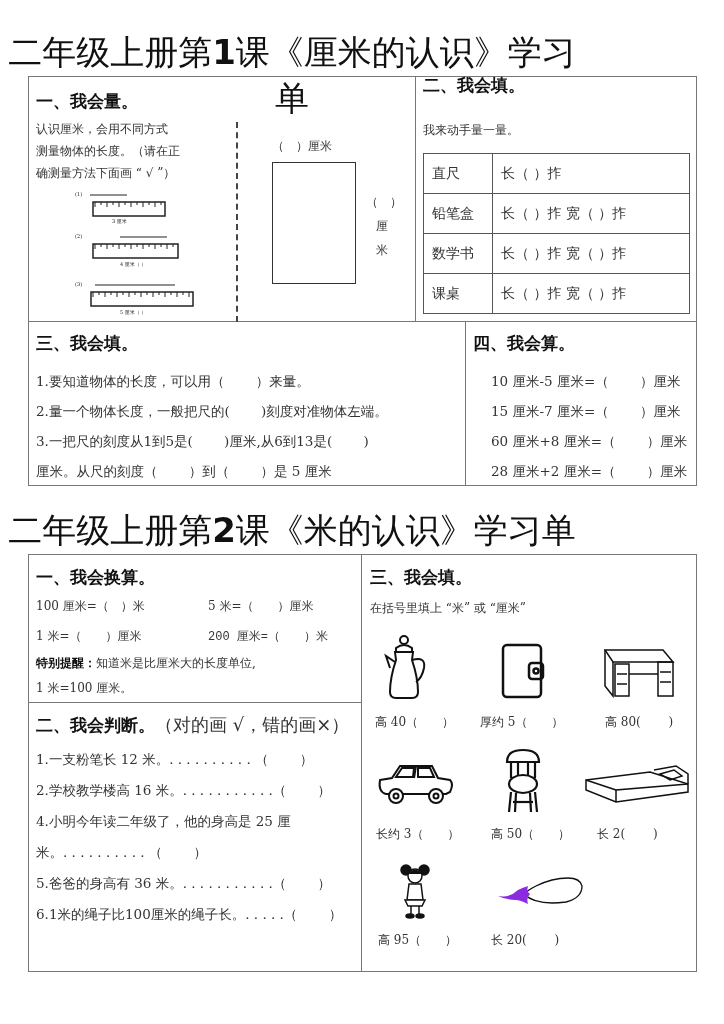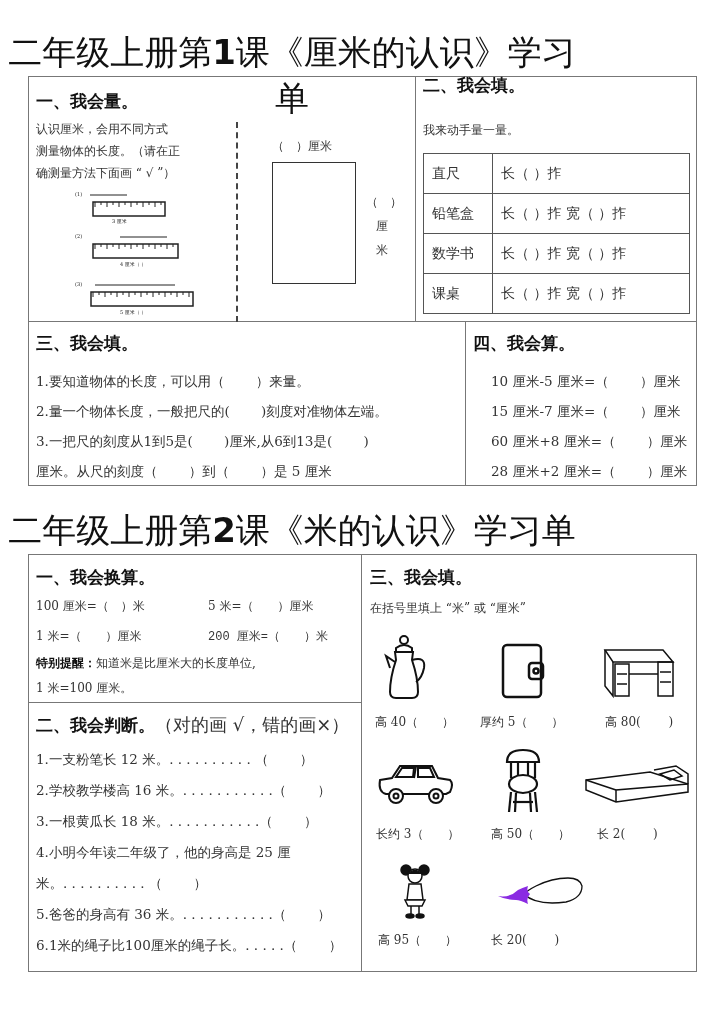--- a/index.html
+++ b/index.html
@@ -130,21 +130,20 @@
   <b style="font-family:Liberation Sans, sans-serif;color:#111;">特别提醒：</b><span>知道米是比厘米大的长度单位,</span>
 </div>
 <div class="cell t" style="left:36px;top:680px;">1 米=100 厘米。</div>
 
 <div class="cell h" style="left:36px;top:713px;">
   <span>二、我会判断。</span><span class="note">（对的画 √，错的画×）</span>
 </div>
 <div class="cell t" style="left:36px;top:744px;line-height:31px;font-size:13.5px;">
   <div>1.一支粉笔长 12 米。. . . . . . . . . . （　　 ）</div>
   <div>2.学校教学楼高 16 米。. . . . . . . . . . .（　　 ）</div>
-  <div>3.一根黄瓜长 18 米。. . . . . . . . . . .（　　 ）</div>
   <div>4.小明今年读二年级了，他的身高是 25 厘</div>
   <div>米。. . . . . . . . . . （　　 ）</div>
   <div>5.爸爸的身高有 36 米。. . . . . . . . . . .（　　 ）</div>
   <div>6.1米的绳子比100厘米的绳子长。. . . . .（　　 ）</div>
 </div>
 
 <div class="cell h" style="left:370px;top:566px;">三、我会填。</div>
 <div class="cell t" style="left:370px;top:600px;text-align:center;">在括号里填上 “米” 或 “厘米”</div>
 
 <svg style="left:382px;top:634px;" width="48" height="66">

